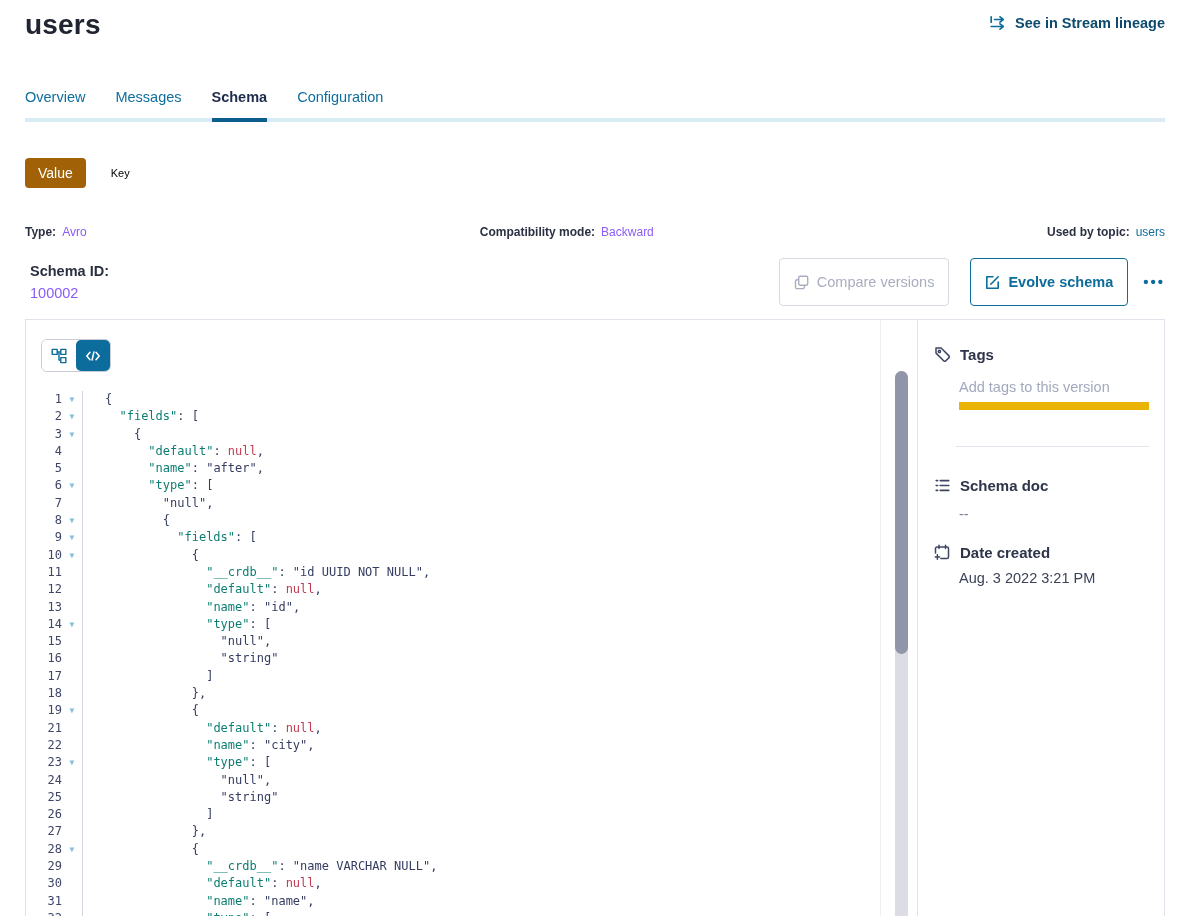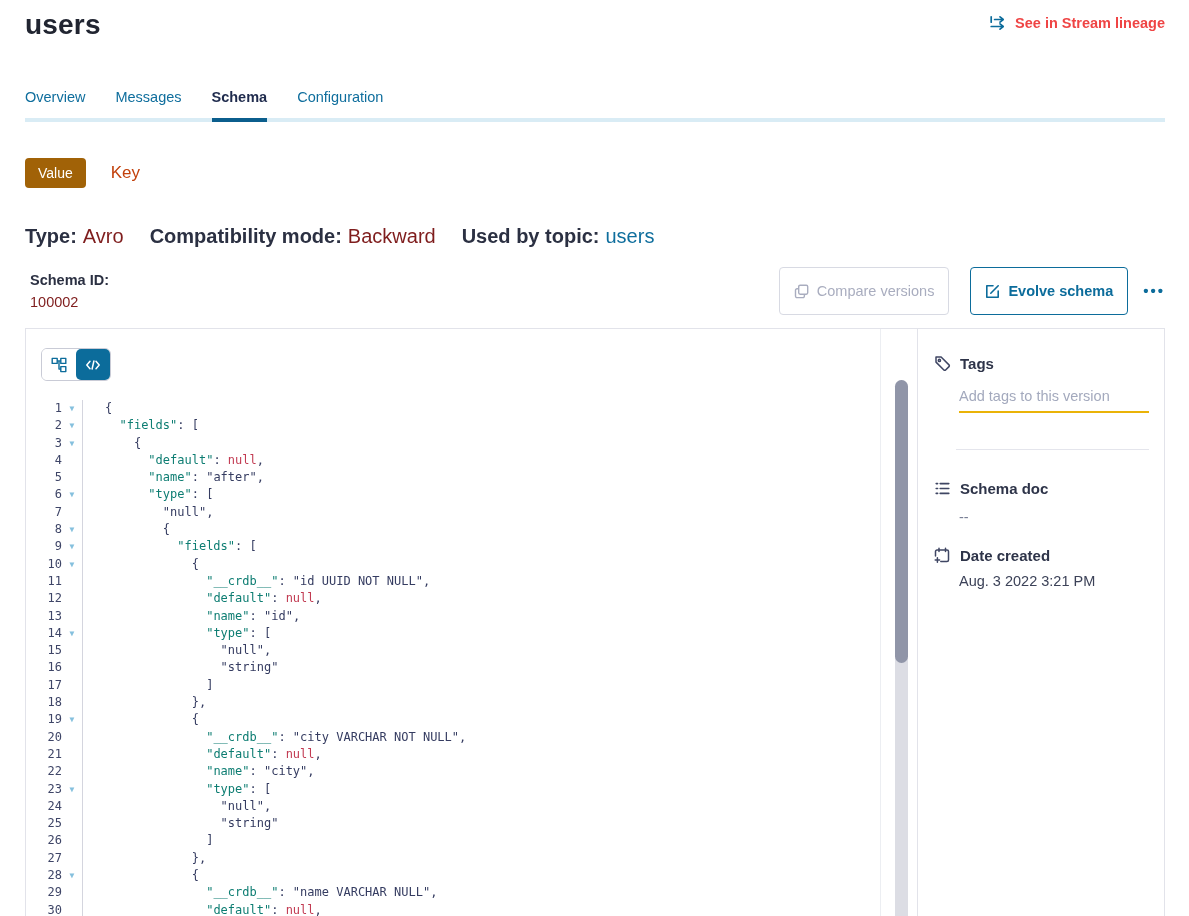--- a/index.html
+++ b/index.html
@@ -4,40 +4,40 @@
 <style>
   * { box-sizing: border-box; margin: 0; padding: 0; }
   html, body { width: 1189px; height: 916px; overflow: hidden; background: #ffffff; }
   body { font-family: "Liberation Sans", sans-serif; color: #2e3449; }
   .page { padding: 8px 24px 0 25px; }
 
   
   .header-row { display: flex; justify-content: space-between; align-items: flex-start; }
   .page-title { font-size: 28px; line-height: 34px; font-weight: 800; color: #212531; letter-spacing: .2px; }
   .lineage-link { display: flex; align-items: flex-start; gap: 7px; margin-top: 7px;
-    color: #ef4444; font-size: 14.5px; font-weight: 600; cursor: pointer; }
+    color: #0c4a6e; font-size: 14.5px; font-weight: 600; cursor: pointer; }
 
   
   .tabs { display: flex; gap: 30px; margin-top: 47px; }
   .tab { font-size: 14.5px; font-weight: 500; color: #0f6e9d; padding-bottom: 13px; position: relative; cursor: pointer; }
   .tab.active { color: #1f2b4d; font-weight: 600; }
   .tab.active::after { content: ""; position: absolute; left: 0; right: 0; bottom: -4px; height: 4px; background: #0b5e8d; }
   .tab-track { height: 4px; background: #d9ecf5; }
 
   
   .serde-row { display: flex; align-items: center; margin-top: 36px; }
   .serde-value { background: #a16207; color: #fff; font-size: 14px; font-weight: 500;
     padding: 7px 13px; border-radius: 4px; border: none; cursor: pointer; font-family: inherit; }
-  .serde-key { color: #c2410c; font-size: 17px; font-weight: 500; margin-left: 25px; cursor: pointer; }
-
-  
-  .meta { display: flex; gap: 26px; margin-top: 37px; font-size: 20px; }
+  .serde-key { color: #000000; font-size: 11px; font-weight: 500; margin-left: 25px; cursor: pointer; }
+
+  
+  .meta { display: flex; gap: 26px; margin-top: 37px; font-size: 12px; justify-content: space-between; }
   .meta-item { display: flex; gap: 6px; }
   .meta-label { font-weight: 700; color: #2b3042; }
-  .meta-value { color: #7f1d1d; }
+  .meta-value { color: #8b5cf6; }
   .meta-value.link { color: #0f6e9d; cursor: pointer; }
 
   
   .version-row { display: flex; align-items: center; margin-top: 19px; }
   .version-select { width: 174px; height: 33px; border: 1px solid #3c4358; border-radius: 4px;
     display: flex; align-items: center; justify-content: space-between; padding: 0 12px;
     font-size: 14px; color: #2e3449; cursor: pointer; background: #fff; }
   .schema-id { display: flex; gap: 6px; margin-left: 5px; font-size: 14.5px; flex-direction: column; }
   .vr-spacer { flex: 1; }
   .btn { height: 48px; display: flex; align-items: center; gap: 8px; padding: 0 14px;
@@ -70,21 +70,21 @@
 
   .scrollbar { position: absolute; top: 51px; right: 9px; width: 13px; height: 553px;
     background: #dcdde4; border-radius: 7px; }
   .scroll-thumb { position: absolute; top: 0; left: 0; width: 13px; height: 283px;
     background: #9095a8; border-radius: 7px; }
 
   
   .sidebar { width: 247px; border-left: 1px solid #e2e3ea; padding: 26px 15px 0 16px; }
   .sb-head { display: flex; align-items: center; gap: 9px; font-size: 15px; font-weight: 700; color: #2e3449; }
   .tags-input { display: block; margin: 14px 0 0 25px; width: 190px; border: none;
-    border-bottom: 2px solid #eab308; font-size: 14.5px; padding: 2px 0 7px; outline: none;
+    border-bottom: 8px solid #eab308; font-size: 14.5px; padding: 2px 0 7px; outline: none;
     font-family: inherit; color: #2e3449; background: transparent; }
   .tags-input::placeholder { color: #a3a9bd; }
   .sb-divider { border: none; border-top: 1px solid #e4e5ec; margin: 36px 0 0 22px; }
   .sec-schema-doc { margin-top: 30px; }
   .sb-value { margin: 12px 0 0 25px; font-size: 14.5px; color: #3c4258; }
   .sb-value.dim { color: #7a8096; }
   .sec-date { margin-top: 22px; }
   .sec-date .sb-value { margin-top: 9px; }
 </style>
 </head>
@@ -274,25 +274,20 @@
             <span class="ln">18</span>
             <span class="fold"></span>
             <span class="code-text">            <span class="tk-p">},</span></span>
           </div>
           <div class="code-row">
             <span class="ln">19</span>
             <span class="fold">▼</span>
             <span class="code-text">            <span class="tk-p">{</span></span>
           </div>
           <div class="code-row">
-            <span class="ln">20</span>
-            <span class="fold"></span>
-            <span class="code-text">              <span class="tk-k">"__crdb__"</span><span class="tk-p">: </span><span class="tk-s">"city VARCHAR NOT NULL"</span><span class="tk-p">,</span></span>
-          </div>
-          <div class="code-row">
             <span class="ln">21</span>
             <span class="fold"></span>
             <span class="code-text">              <span class="tk-k">"default"</span><span class="tk-p">: </span><span class="tk-n">null</span><span class="tk-p">,</span></span>
           </div>
           <div class="code-row">
             <span class="ln">22</span>
             <span class="fold"></span>
             <span class="code-text">              <span class="tk-k">"name"</span><span class="tk-p">: </span><span class="tk-s">"city"</span><span class="tk-p">,</span></span>
           </div>
           <div class="code-row">

